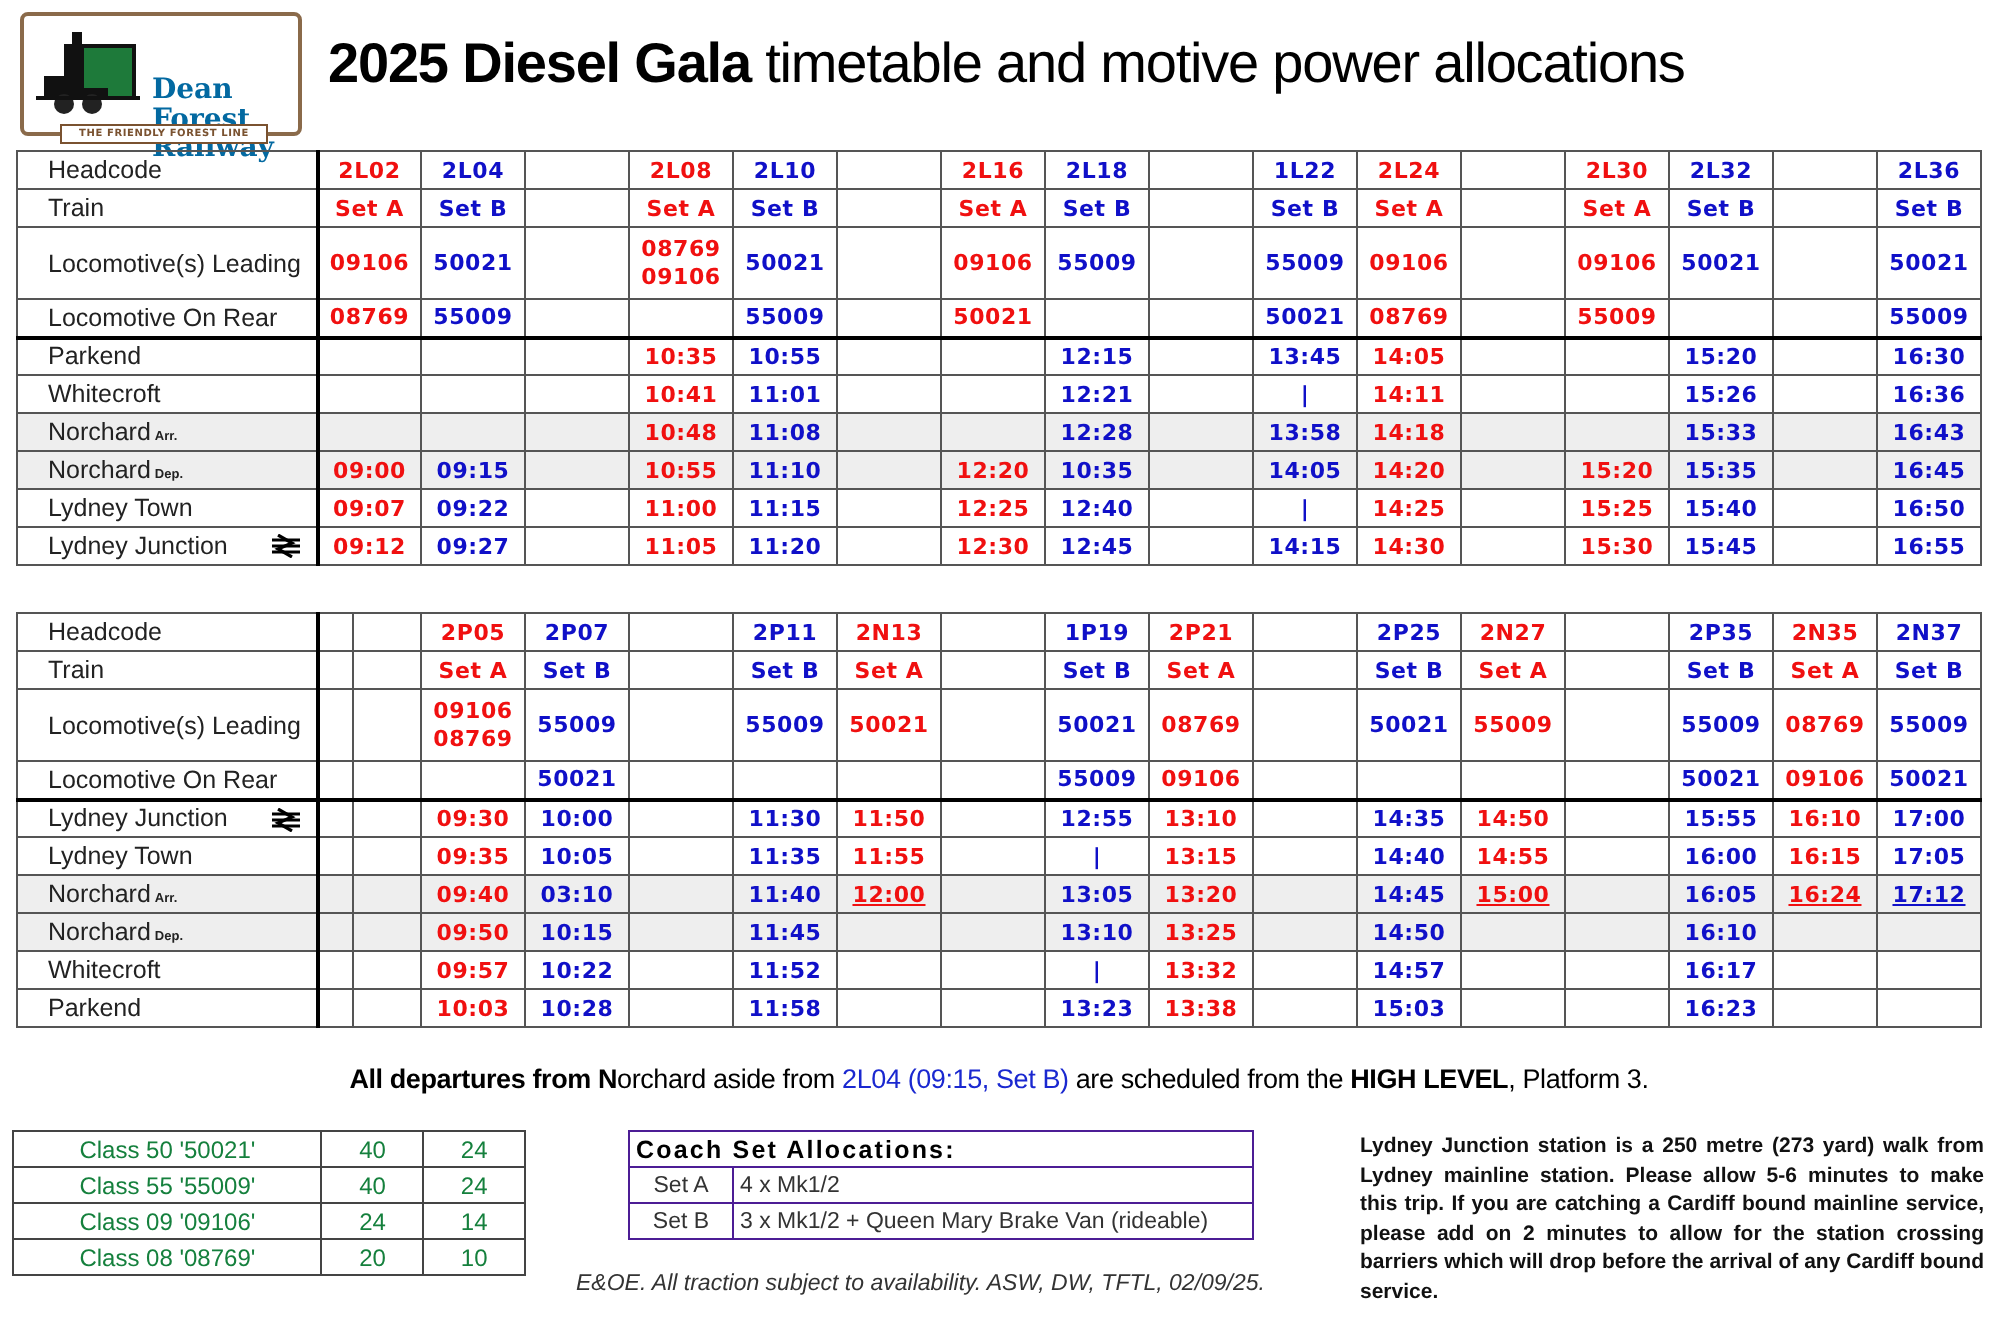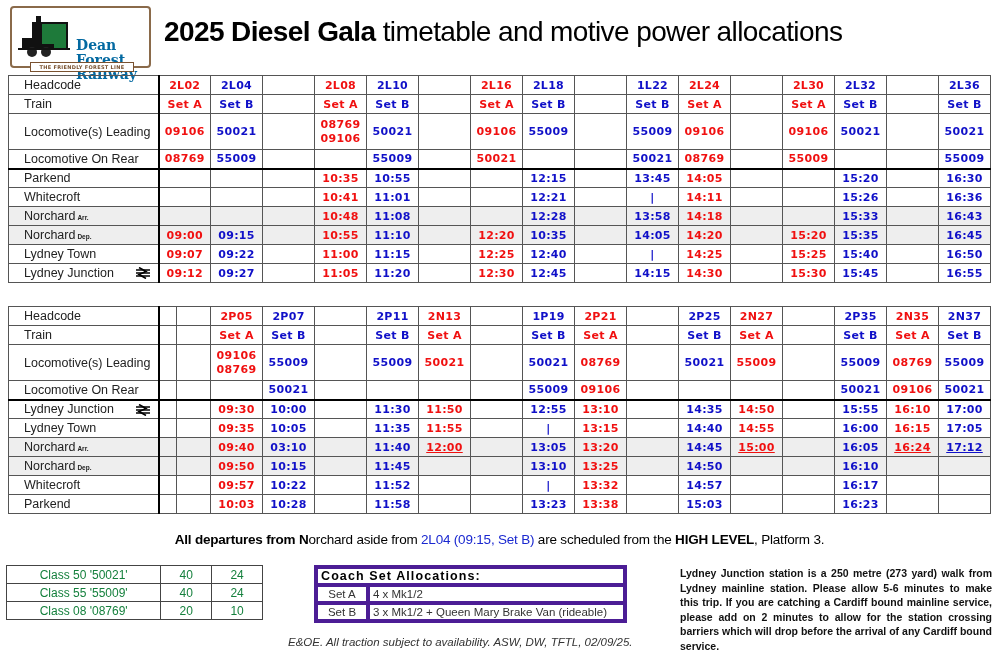--- a/index.html
+++ b/index.html
@@ -70,21 +70,21 @@
     position: absolute; left: 6px; top: 565px; width: 257px; border-collapse: collapse;
     font-family: "Liberation Sans", sans-serif;
   }
   table.mil td { border: 1px solid #444; height: 18px; font-size: 12px; text-align: center; color: #15803d; padding: 0; }
   table.mil tr.hd td { font-weight: bold; color: #000; font-size: 12.5px; letter-spacing: 0.4px; }
 
   table.coach {
     position: absolute; left: 314px; top: 565px; width: 313px; border-collapse: collapse;
     font-family: "Liberation Sans", sans-serif;
   }
-  table.coach td { border: 4px solid #4c1d95; height: 18px; font-size: 11.5px; color: #333; padding: 0 3px; margin-top: 36px; }
+  table.coach td { border: 1px solid #4c1d95; height: 18px; font-size: 11.5px; color: #333; padding: 0 3px; margin-top: 36px; }
   table.coach tr.hd td { font-weight: bold; color: #000; font-size: 12.5px; letter-spacing: 1.1px; }
   table.coach td.k { text-align: center; width: 52px; }
 
   .eoe {
     position: absolute; left: 288px; top: 636px; font-family: "Liberation Sans", sans-serif;
     font-style: italic; font-size: 11.5px; color: #333; white-space: nowrap;
   }
   .walk {
     position: absolute; left: 680px; top: 566px; width: 312px; font-family: "Liberation Sans", sans-serif;
     font-weight: bold; font-size: 10.5px; line-height: 14.6px; text-align: justify; color: #111;
@@ -628,20 +628,25 @@
         <td>Class 50 '50021'</td>
         <td>40</td>
         <td>24</td>
       </tr>
     <tr>
         <td>Class 55 '55009'</td>
         <td>40</td>
         <td>24</td>
       </tr>
     <tr>
+        <td>Class 09 '09106'</td>
+        <td>24</td>
+        <td>14</td>
+      </tr>
+    <tr>
         <td>Class 08 '08769'</td>
         <td>20</td>
         <td>10</td>
       </tr>
   </tbody>
 </table>
 
 <table class="coach">
   <tbody>
     <tr class="hd">

